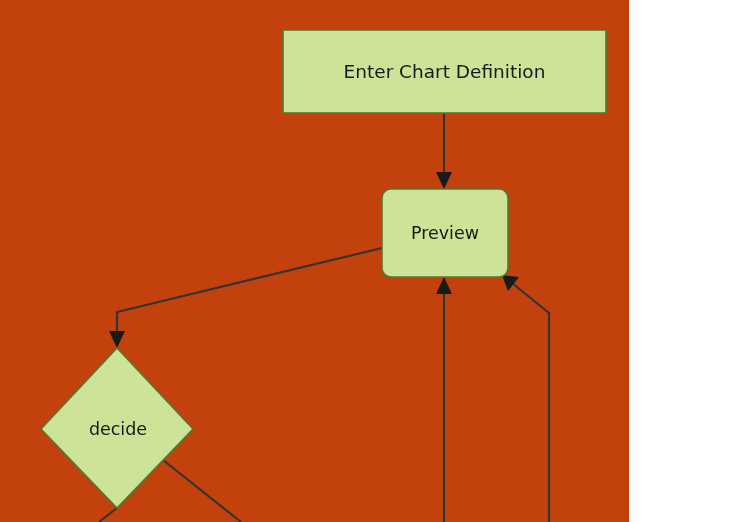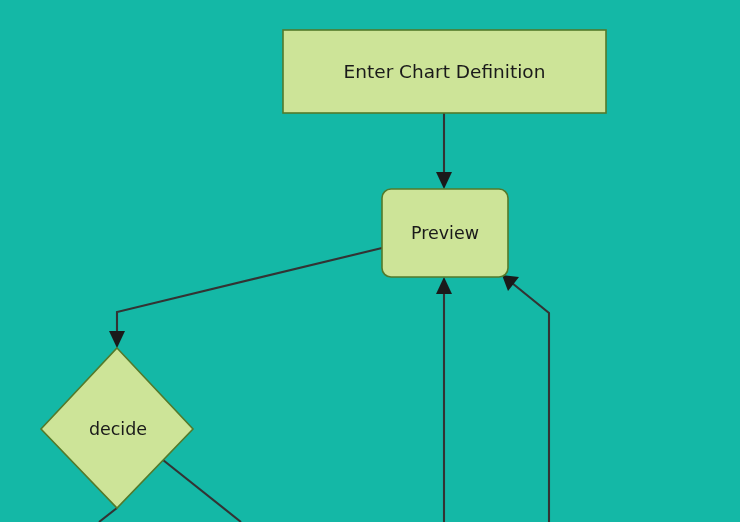--- a/index.html
+++ b/index.html
@@ -8,23 +8,23 @@
     background: #ffffff;
   }
   body {
     width: 740px;
     height: 522px;
     overflow: hidden;
     font-family: "DejaVu Sans", "Liberation Sans", sans-serif;
   }
   #flowchart {
     position: relative;
-    width: 740px;
+    width: 629px;
     height: 522px;
-    background: #14b8a6;
+    background: #c2410c;
   }
   svg.diagram {
     position: absolute;
     top: 0;
     left: 0;
     width: 740px;
     height: 522px;
   }
   .node-shape {
     fill: #cde498;

